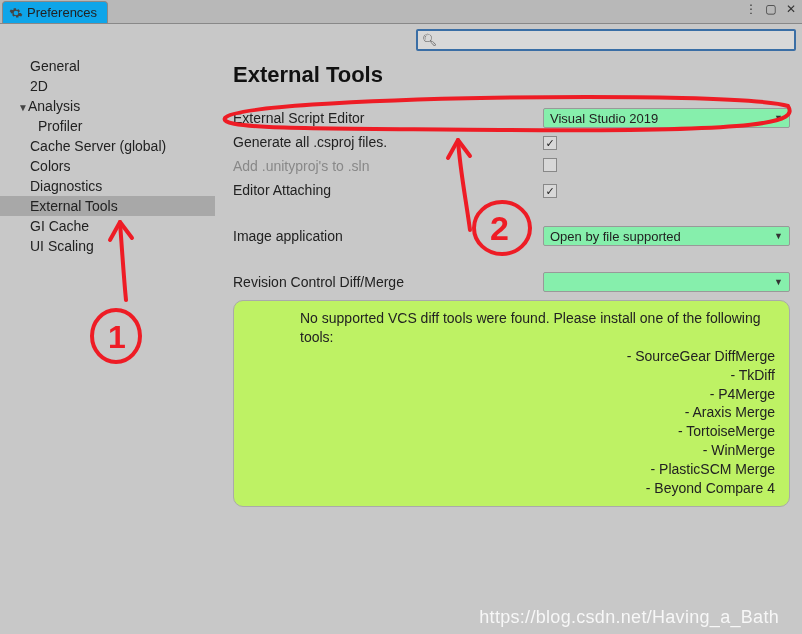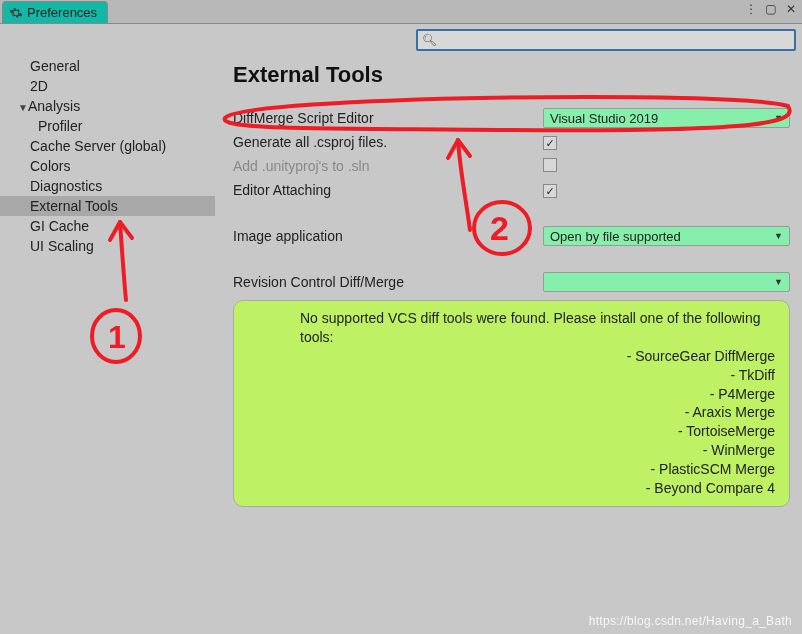--- a/index.html
+++ b/index.html
@@ -1,20 +1,20 @@
 <!DOCTYPE html>
 <html><head>
 <meta charset="utf-8">
 <style>
   * { box-sizing: border-box; margin: 0; padding: 0; font-family: Arial, Helvetica, sans-serif; }
   body { background: #c8c8c8; width: 802px; height: 634px; overflow: hidden; position: relative; }
   .window { width: 802px; height: 634px; background: #c8c8c8; display: flex; flex-direction: column; }
 
   .tab-bar { height: 24px; background: #b8b8b8; border-bottom: 1px solid #888; display: flex; align-items: flex-end; position: relative; }
-  .tab { height: 22px; background: #14b8a6; border: 1px solid #888; border-bottom: none; border-top-left-radius: 4px; border-top-right-radius: 4px; display: flex; align-items: center; padding: 0 10px 0 6px; font-size: 13px; color: #222; margin-left: 2px; }
+  .tab { height: 22px; background: #0ea5e9; border: 1px solid #888; border-bottom: none; border-top-left-radius: 4px; border-top-right-radius: 4px; display: flex; align-items: center; padding: 0 10px 0 6px; font-size: 13px; color: #222; margin-left: 2px; }
   .tab .gear { margin-right: 4px; }
   .gear svg { width: 14px; height: 14px; display: block; }
   .win-ctrl { position: absolute; right: 4px; top: 2px; display: flex; gap: 6px; font-size: 12px; color: #333; }
   .win-ctrl span { width: 14px; text-align: center; cursor: default; }
 
   .search-row { height: 28px; display: flex; justify-content: flex-end; align-items: center; padding: 3px 6px 0 0; }
   .search-box { width: 380px; height: 22px; background: #d8d8d8; border: 2px solid #3a6ea5; border-radius: 2px; display: flex; align-items: center; padding: 0 4px; }
   .search-ic { font-size: 12px; color: #555; margin-right: 4px; }
   .search-box input { flex: 1; border: none; background: transparent; outline: none; font-size: 12px; }
 
@@ -35,21 +35,21 @@
   .dropdown { height: 20px; background: #86efac; border: 1px solid #999; border-radius: 2px; display: flex; align-items: center; padding: 0 6px; font-size: 13px; position: relative; }
   .dropdown .dd-arrow { position: absolute; right: 6px; font-size: 9px; color: #333; }
   .chk { width: 14px; height: 14px; background: #d8d8d8; border: 1px solid #888; display: inline-flex; align-items: center; justify-content: center; font-size: 11px; color: #222; }
 
   .info-box { margin-top: 6px; border: 1px solid #aaa; border-radius: 10px; padding: 8px 14px; background: #bef264; }
   .info-box .msg { font-size: 14px; color: #222; padding-left: 52px; text-indent: 0; line-height: 1.35; }
   .info-box ul { list-style: none; padding-left: 132px; text-align: right; }
   .info-box li { font-size: 14px; color: #222; line-height: 1.35; }
   .info-box li::before { content: "- "; }
 
-  .watermark { position: absolute; right: 10px; bottom: 6px; font-size: 12px; color: rgba(255,255,255,0.85); letter-spacing: 0.3px; }
+  .watermark { position: absolute; right: 23px; bottom: 6px; font-size: 18px; color: rgba(255,255,255,0.85); letter-spacing: 0.3px; }
 
   .annot { position: absolute; left: 0; top: 0; width: 802px; height: 634px; pointer-events: none; }
   .annot path, .annot ellipse, .annot line { stroke: #ee1c25; stroke-width: 4; fill: none; stroke-linecap: round; }
   .annot text { fill: #ee1c25; font-family: Arial; }
 </style>
 </head>
 <body>
 
 <div class="window">
 
@@ -87,21 +87,21 @@
       <div class="sb-item"><span>Diagnostics</span></div>
       <div class="sb-item sel"><span>External Tools</span></div>
       <div class="sb-item"><span>GI Cache</span></div>
       <div class="sb-item"><span>UI Scaling</span></div>
     </div>
 
     <div class="main">
       <h1>External Tools</h1>
 
       <div class="row">
-        <div class="lbl">DiffMerge Script Editor</div>
+        <div class="lbl">External Script Editor</div>
         <div class="ctrl">
           <div class="dropdown">
             <span>Visual Studio 2019</span>
             <span class="dd-arrow">▼</span>
           </div>
         </div>
       </div>
 
       <div class="row">
         <div class="lbl">Generate all .csproj files.</div>

